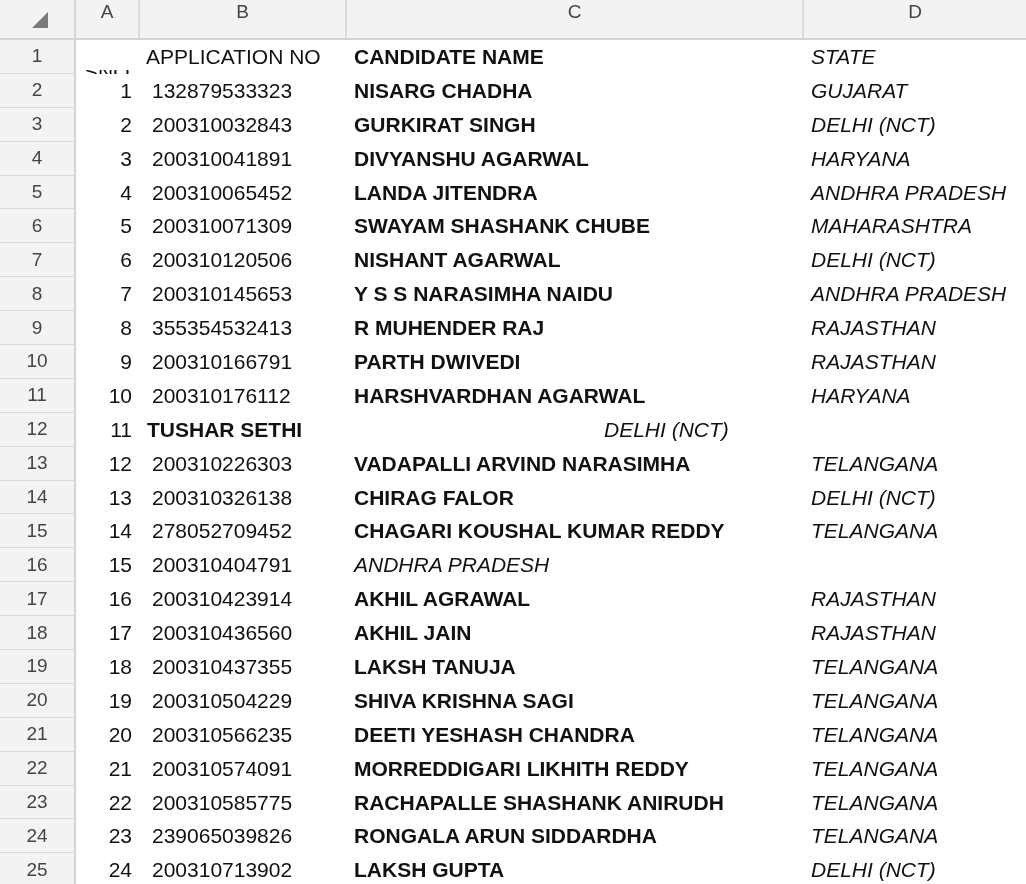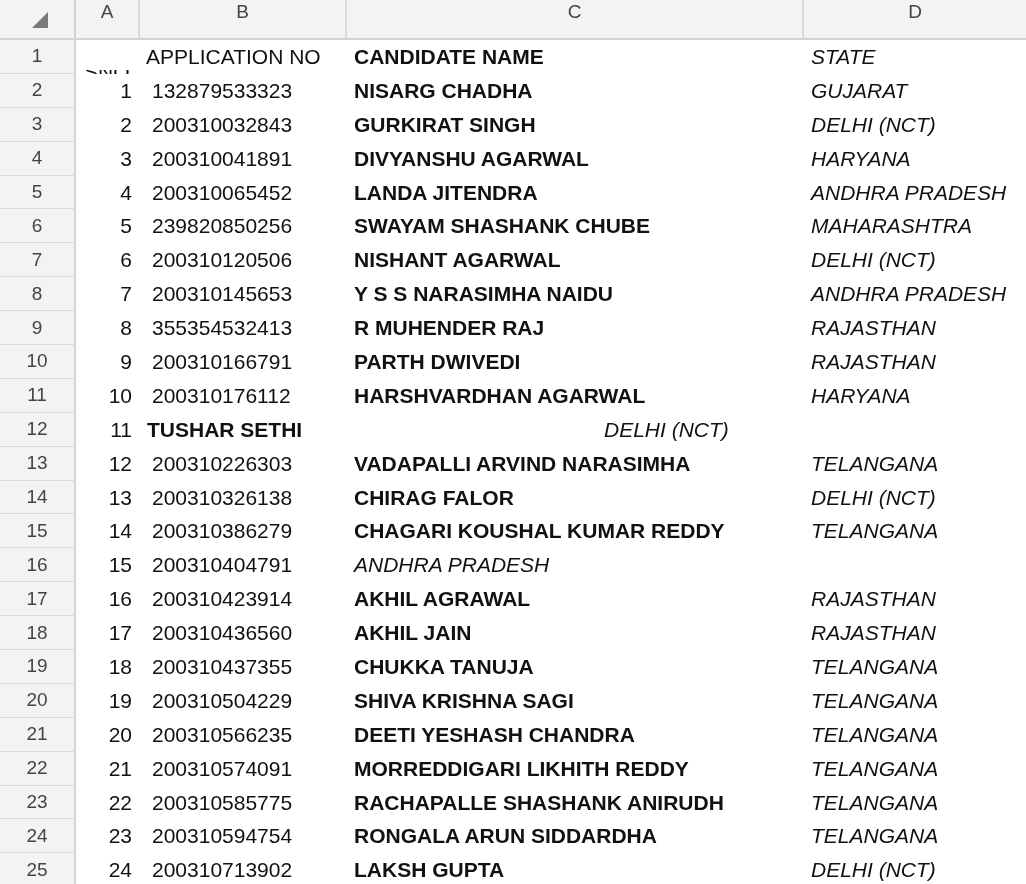--- a/index.html
+++ b/index.html
@@ -66,21 +66,21 @@
       <div class="row">
         <div class="rowh">5</div>
         <div class="cell cA">4</div>
         <div class="cell cB">200310065452</div>
         <div class="cell cC">LANDA JITENDRA</div>
         <div class="cell cD">ANDHRA PRADESH</div>
       </div>
       <div class="row">
         <div class="rowh">6</div>
         <div class="cell cA">5</div>
-        <div class="cell cB">239820850256</div>
+        <div class="cell cB">200310071309</div>
         <div class="cell cC">SWAYAM SHASHANK CHUBE</div>
         <div class="cell cD">MAHARASHTRA</div>
       </div>
       <div class="row">
         <div class="rowh">7</div>
         <div class="cell cA">6</div>
         <div class="cell cB">200310120506</div>
         <div class="cell cC">NISHANT AGARWAL</div>
         <div class="cell cD">DELHI (NCT)</div>
       </div>
@@ -128,21 +128,21 @@
       <div class="row">
         <div class="rowh">14</div>
         <div class="cell cA">13</div>
         <div class="cell cB">200310326138</div>
         <div class="cell cC">CHIRAG FALOR</div>
         <div class="cell cD">DELHI (NCT)</div>
       </div>
       <div class="row">
         <div class="rowh">15</div>
         <div class="cell cA">14</div>
-        <div class="cell cB">200310386279</div>
+        <div class="cell cB">278052709452</div>
         <div class="cell cC">CHAGARI KOUSHAL KUMAR REDDY</div>
         <div class="cell cD">TELANGANA</div>
       </div>
       <div class="row">
         <div class="rowh">16</div>
         <div class="cell cA">15</div>
         <div class="cell cB">200310404791</div>
         <div class="cell cD">ANDHRA PRADESH</div>
       </div>
       <div class="row">
@@ -156,21 +156,21 @@
         <div class="rowh">18</div>
         <div class="cell cA">17</div>
         <div class="cell cB">200310436560</div>
         <div class="cell cC">AKHIL JAIN</div>
         <div class="cell cD">RAJASTHAN</div>
       </div>
       <div class="row">
         <div class="rowh">19</div>
         <div class="cell cA">18</div>
         <div class="cell cB">200310437355</div>
-        <div class="cell cC">CHUKKA TANUJA</div>
+        <div class="cell cC">LAKSH TANUJA</div>
         <div class="cell cD">TELANGANA</div>
       </div>
       <div class="row">
         <div class="rowh">20</div>
         <div class="cell cA">19</div>
         <div class="cell cB">200310504229</div>
         <div class="cell cC">SHIVA KRISHNA SAGI</div>
         <div class="cell cD">TELANGANA</div>
       </div>
       <div class="row">
@@ -190,21 +190,21 @@
       <div class="row">
         <div class="rowh">23</div>
         <div class="cell cA">22</div>
         <div class="cell cB">200310585775</div>
         <div class="cell cC">RACHAPALLE SHASHANK ANIRUDH</div>
         <div class="cell cD">TELANGANA</div>
       </div>
       <div class="row">
         <div class="rowh">24</div>
         <div class="cell cA">23</div>
-        <div class="cell cB">200310594754</div>
+        <div class="cell cB">239065039826</div>
         <div class="cell cC">RONGALA ARUN SIDDARDHA</div>
         <div class="cell cD">TELANGANA</div>
       </div>
       <div class="row">
         <div class="rowh">25</div>
         <div class="cell cA">24</div>
         <div class="cell cB">200310713902</div>
         <div class="cell cC">LAKSH GUPTA</div>
         <div class="cell cD">DELHI (NCT)</div>
       </div>

